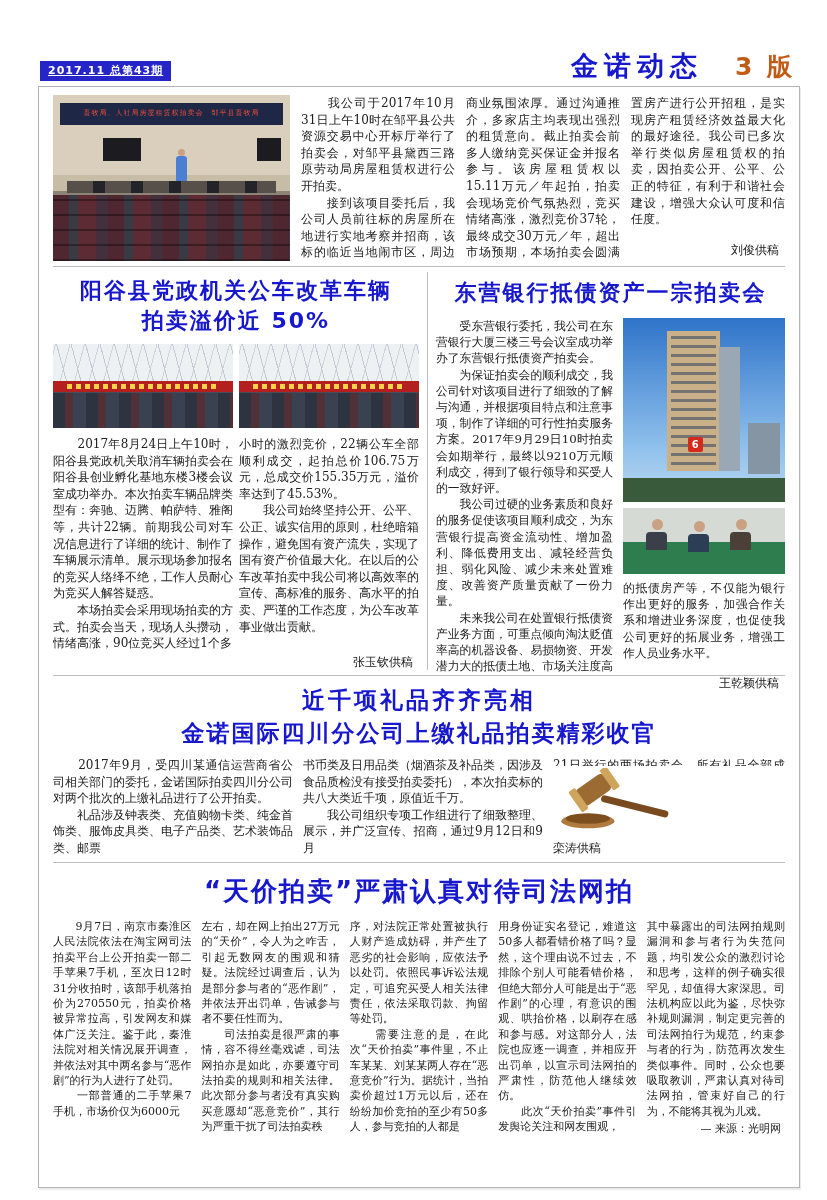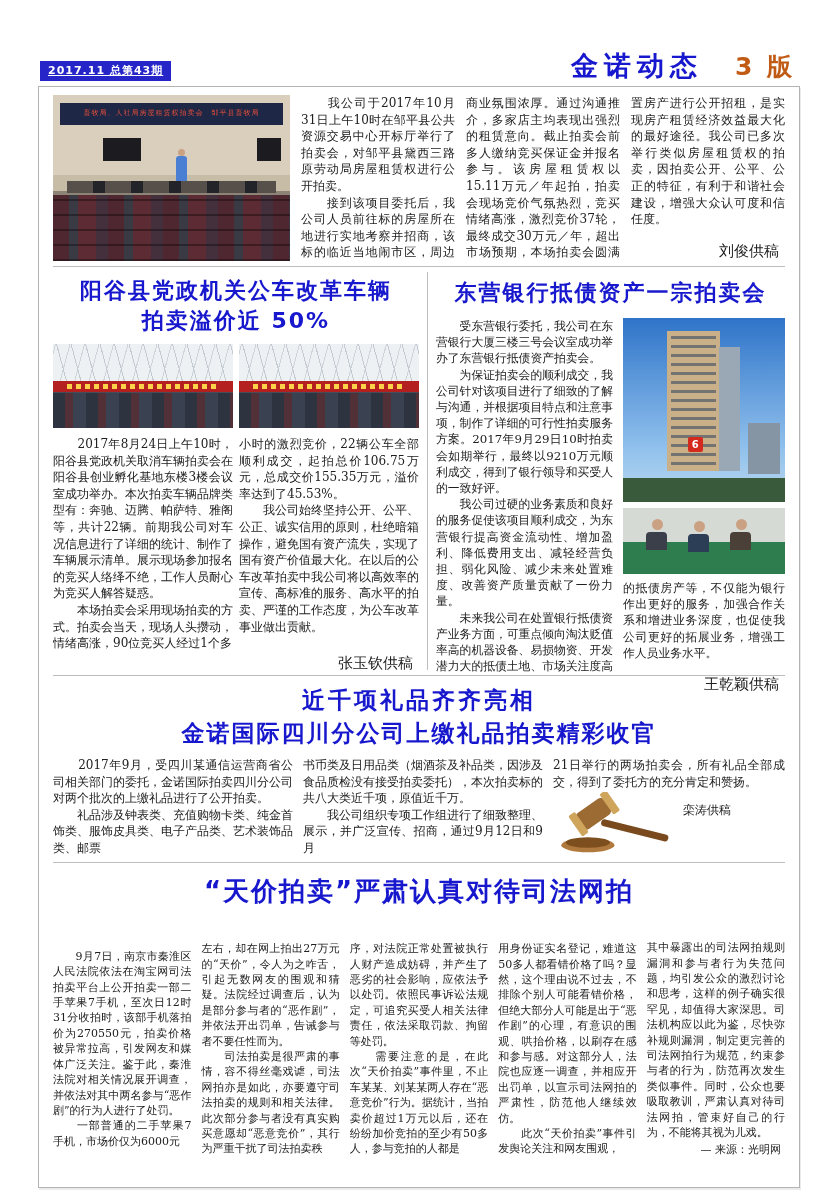--- a/index.html
+++ b/index.html
@@ -13,21 +13,21 @@
   .masthead-page{color:#c05a14;font:bold 25px "DejaVu Sans",sans-serif;letter-spacing:3px;}
   
   .frame{position:absolute;left:38px;top:86px;width:762px;height:1102px;box-sizing:border-box;
     border:1px solid #b3b3b3;padding:8px 14px;display:flex;flex-direction:column;overflow:hidden;
     box-shadow:1px 2px 0 rgba(0,0,0,.08);}
   .hline{border-top:1px solid #bdbdbd;margin:5px 0;flex:none;}
   .vline{width:0;border-left:1px solid #bdbdbd;margin:0 8px;flex:none;}
   
   .coltext{white-space:pre-line;text-align:justify;overflow:hidden;
     font-size:12px;line-height:16.6px;color:#202020;}
-  .byline{text-align:right;font-size:15px;color:#202020;padding-right:6px;}
+  .byline{text-align:right;font-size:12px;color:#202020;padding-right:6px;}
   .atitle{color:#1717cd;font-family:"DejaVu Sans",sans-serif;font-weight:bold;text-align:center;}
   
   .a1-title{font-size:26px;letter-spacing:4px;margin:4px 0 10px;}
   .a1-body{display:flex;gap:11px;height:166px;flex:none;}
   .a1-col{flex:1;}
   
   .photo{position:relative;overflow:hidden;flex:none;}
   .p1{width:237px;height:166px;background:linear-gradient(#d9cfbc 0 48%,#c7bca6 48% 58%,#8d8478 58% 100%);}
   .p1-banner{position:absolute;left:3%;top:5%;width:94%;height:13%;background:#1e2746;
     color:#e8503a;font:7px/21px "DejaVu Sans",sans-serif;text-align:center;white-space:nowrap;
@@ -78,27 +78,27 @@
   .p3b-bodies{position:absolute;left:14%;top:36%;width:21px;height:18px;border-radius:4px 4px 0 0;background:#3a3f4a;
     box-shadow:42px 2px 0 #2c3e55,84px 0 0 #4a4038;}
   .a3-tail{font-size:11.8px;line-height:16.2px;}
   
   .a4{flex:none;}
   .a4-t1{font-size:23px;letter-spacing:3px;margin:4px 0 2px;}
   .a4-t2{font-size:23px;letter-spacing:2px;margin:0 0 8px;}
   .a4-body{display:flex;gap:10px;height:100px;flex:none;}
   .a4-col{flex:1;}
   .a4-col3{width:232px;flex:none;display:flex;flex-direction:column;}
-  .a4-bottom{display:flex;align-items:flex-start;margin-top:2px;}
+  .a4-bottom{display:flex;justify-content:space-between;align-items:flex-start;margin-top:2px;flex-direction:column;}
   .gavel{flex:none;}
   .a4-byline{font-size:12px;margin-top:10px;padding-right:2px;}
   
   .a5{flex:1;display:flex;flex-direction:column;}
   .a5-title{font-size:26px;letter-spacing:2px;margin:6px 0 10px;}
-  .a5-cols{display:flex;gap:10px;flex:1;overflow:hidden;align-items:center;}
+  .a5-cols{display:flex;gap:10px;flex:1;overflow:hidden;}
   .a5-col{flex:1;font-size:11px;line-height:15.4px;}
   .a5-source{text-align:right;font-size:11px;padding-right:4px;margin-top:2px;}
 </style>
 </head>
 <body>
 
 <div class="page">
 
   <div class="issue-tag">2017.11 总第43期</div>
   <div class="masthead">

